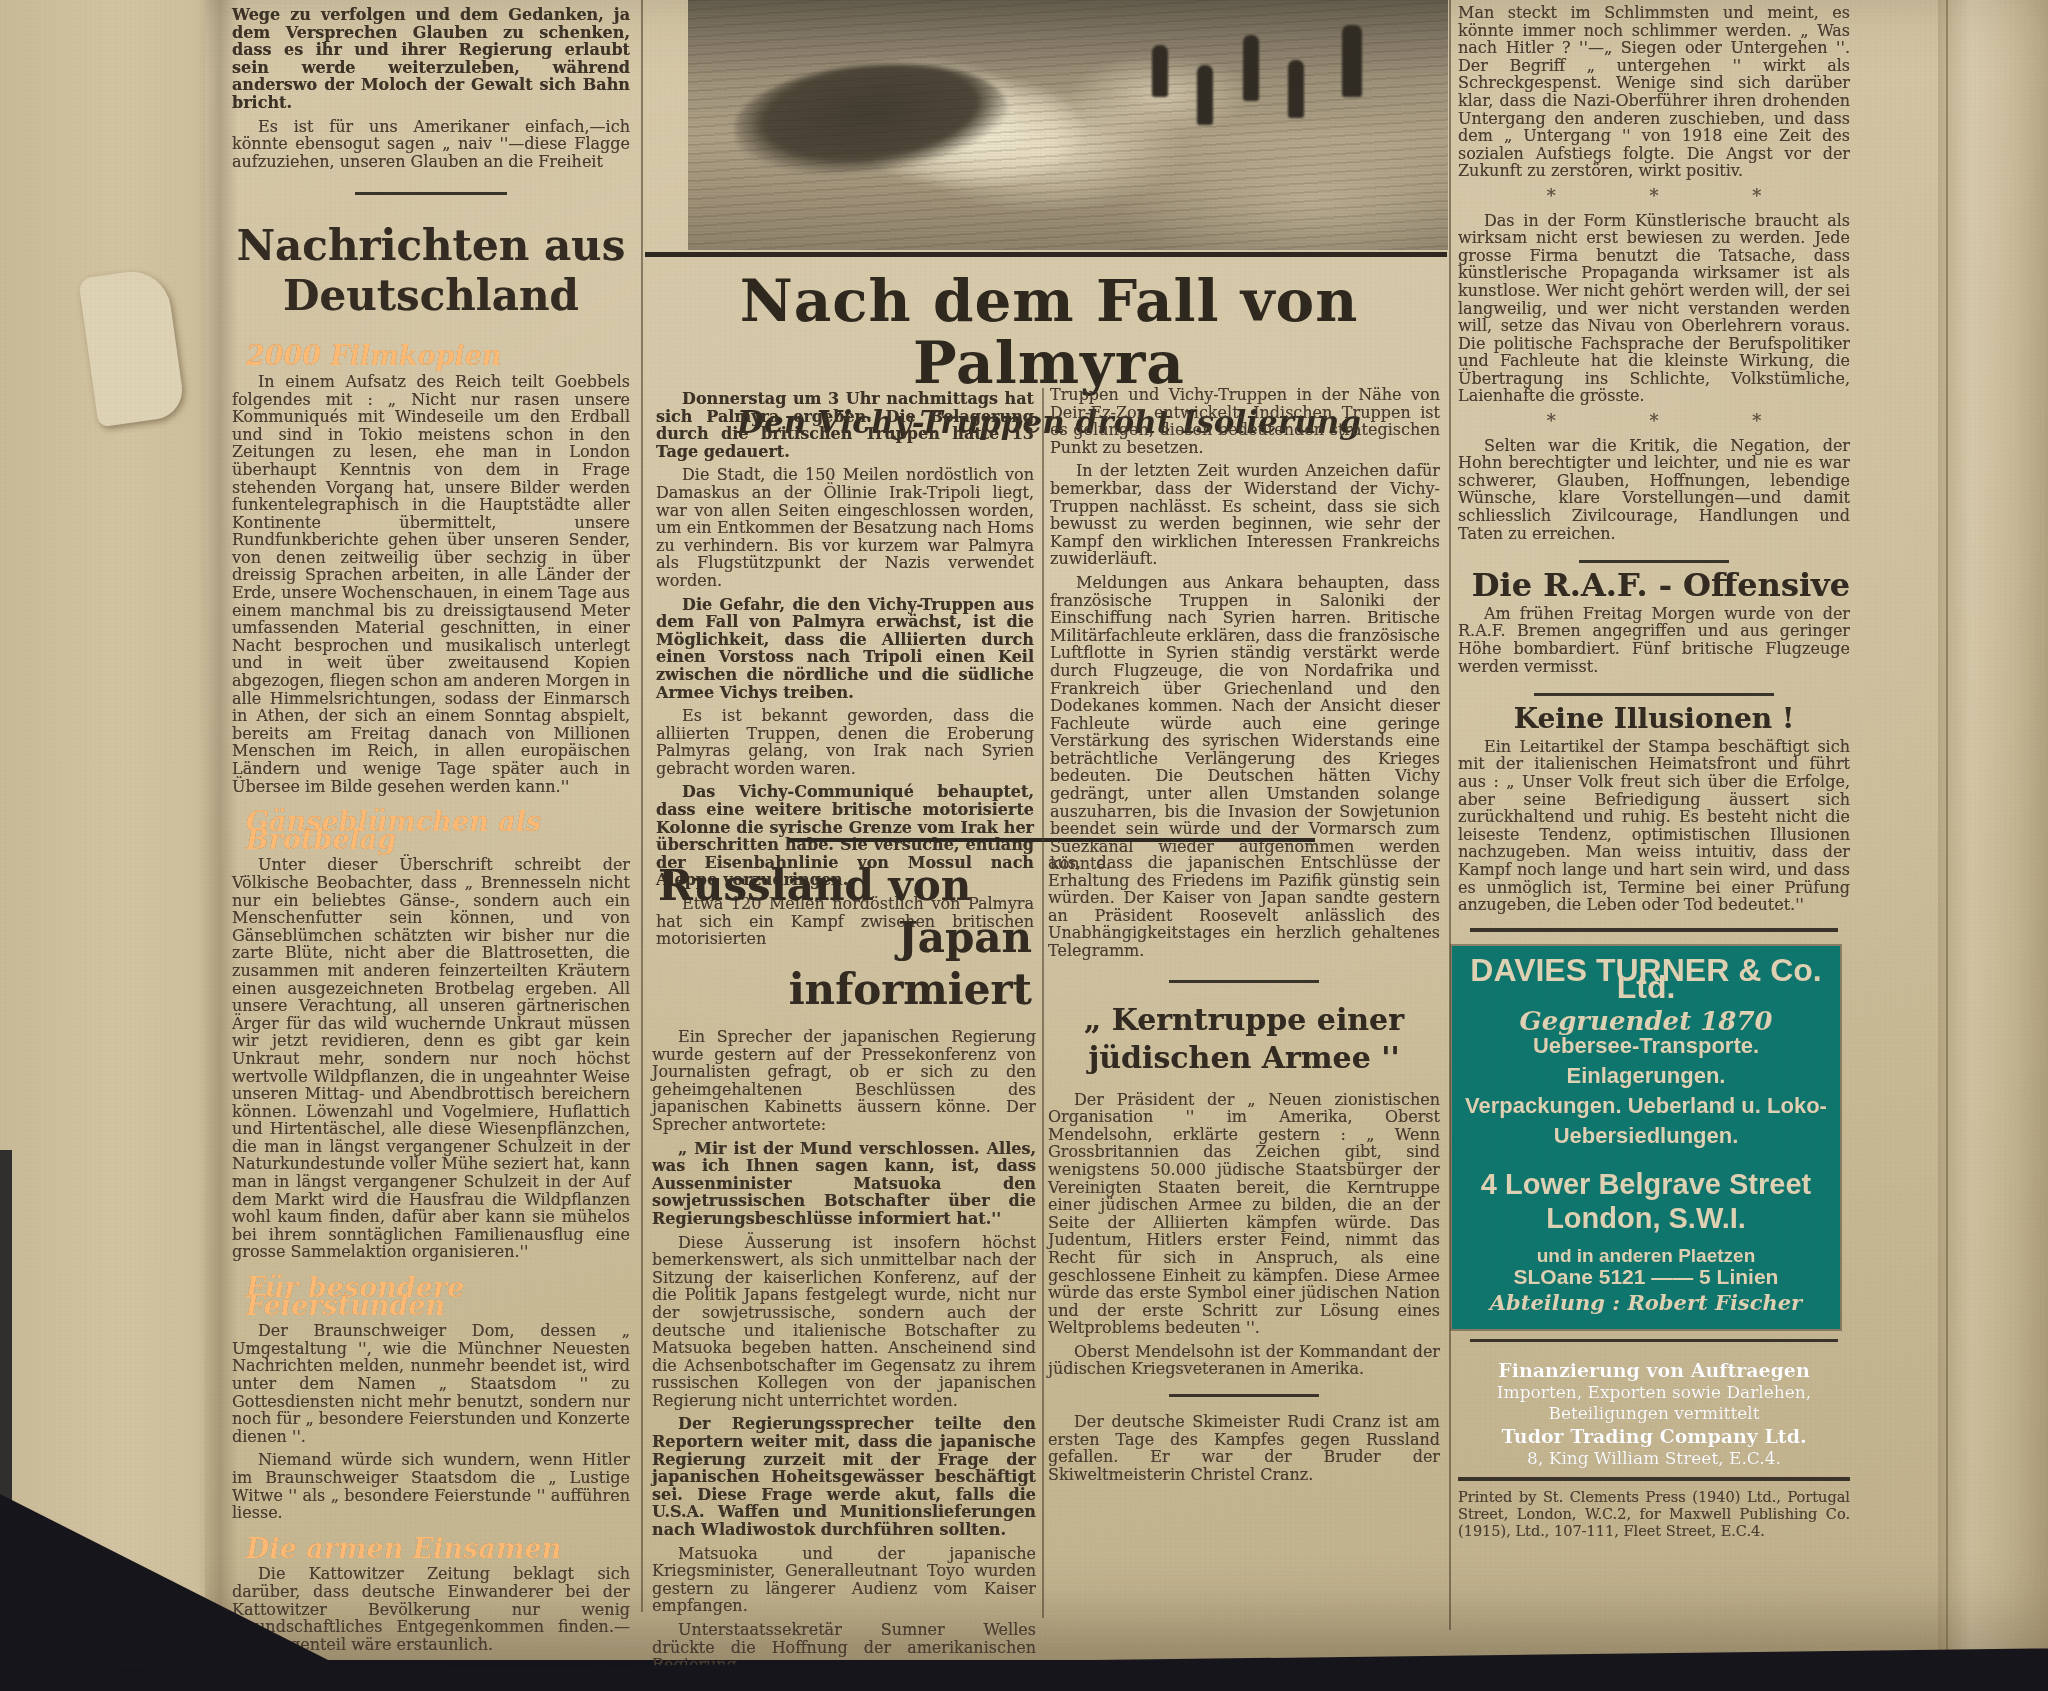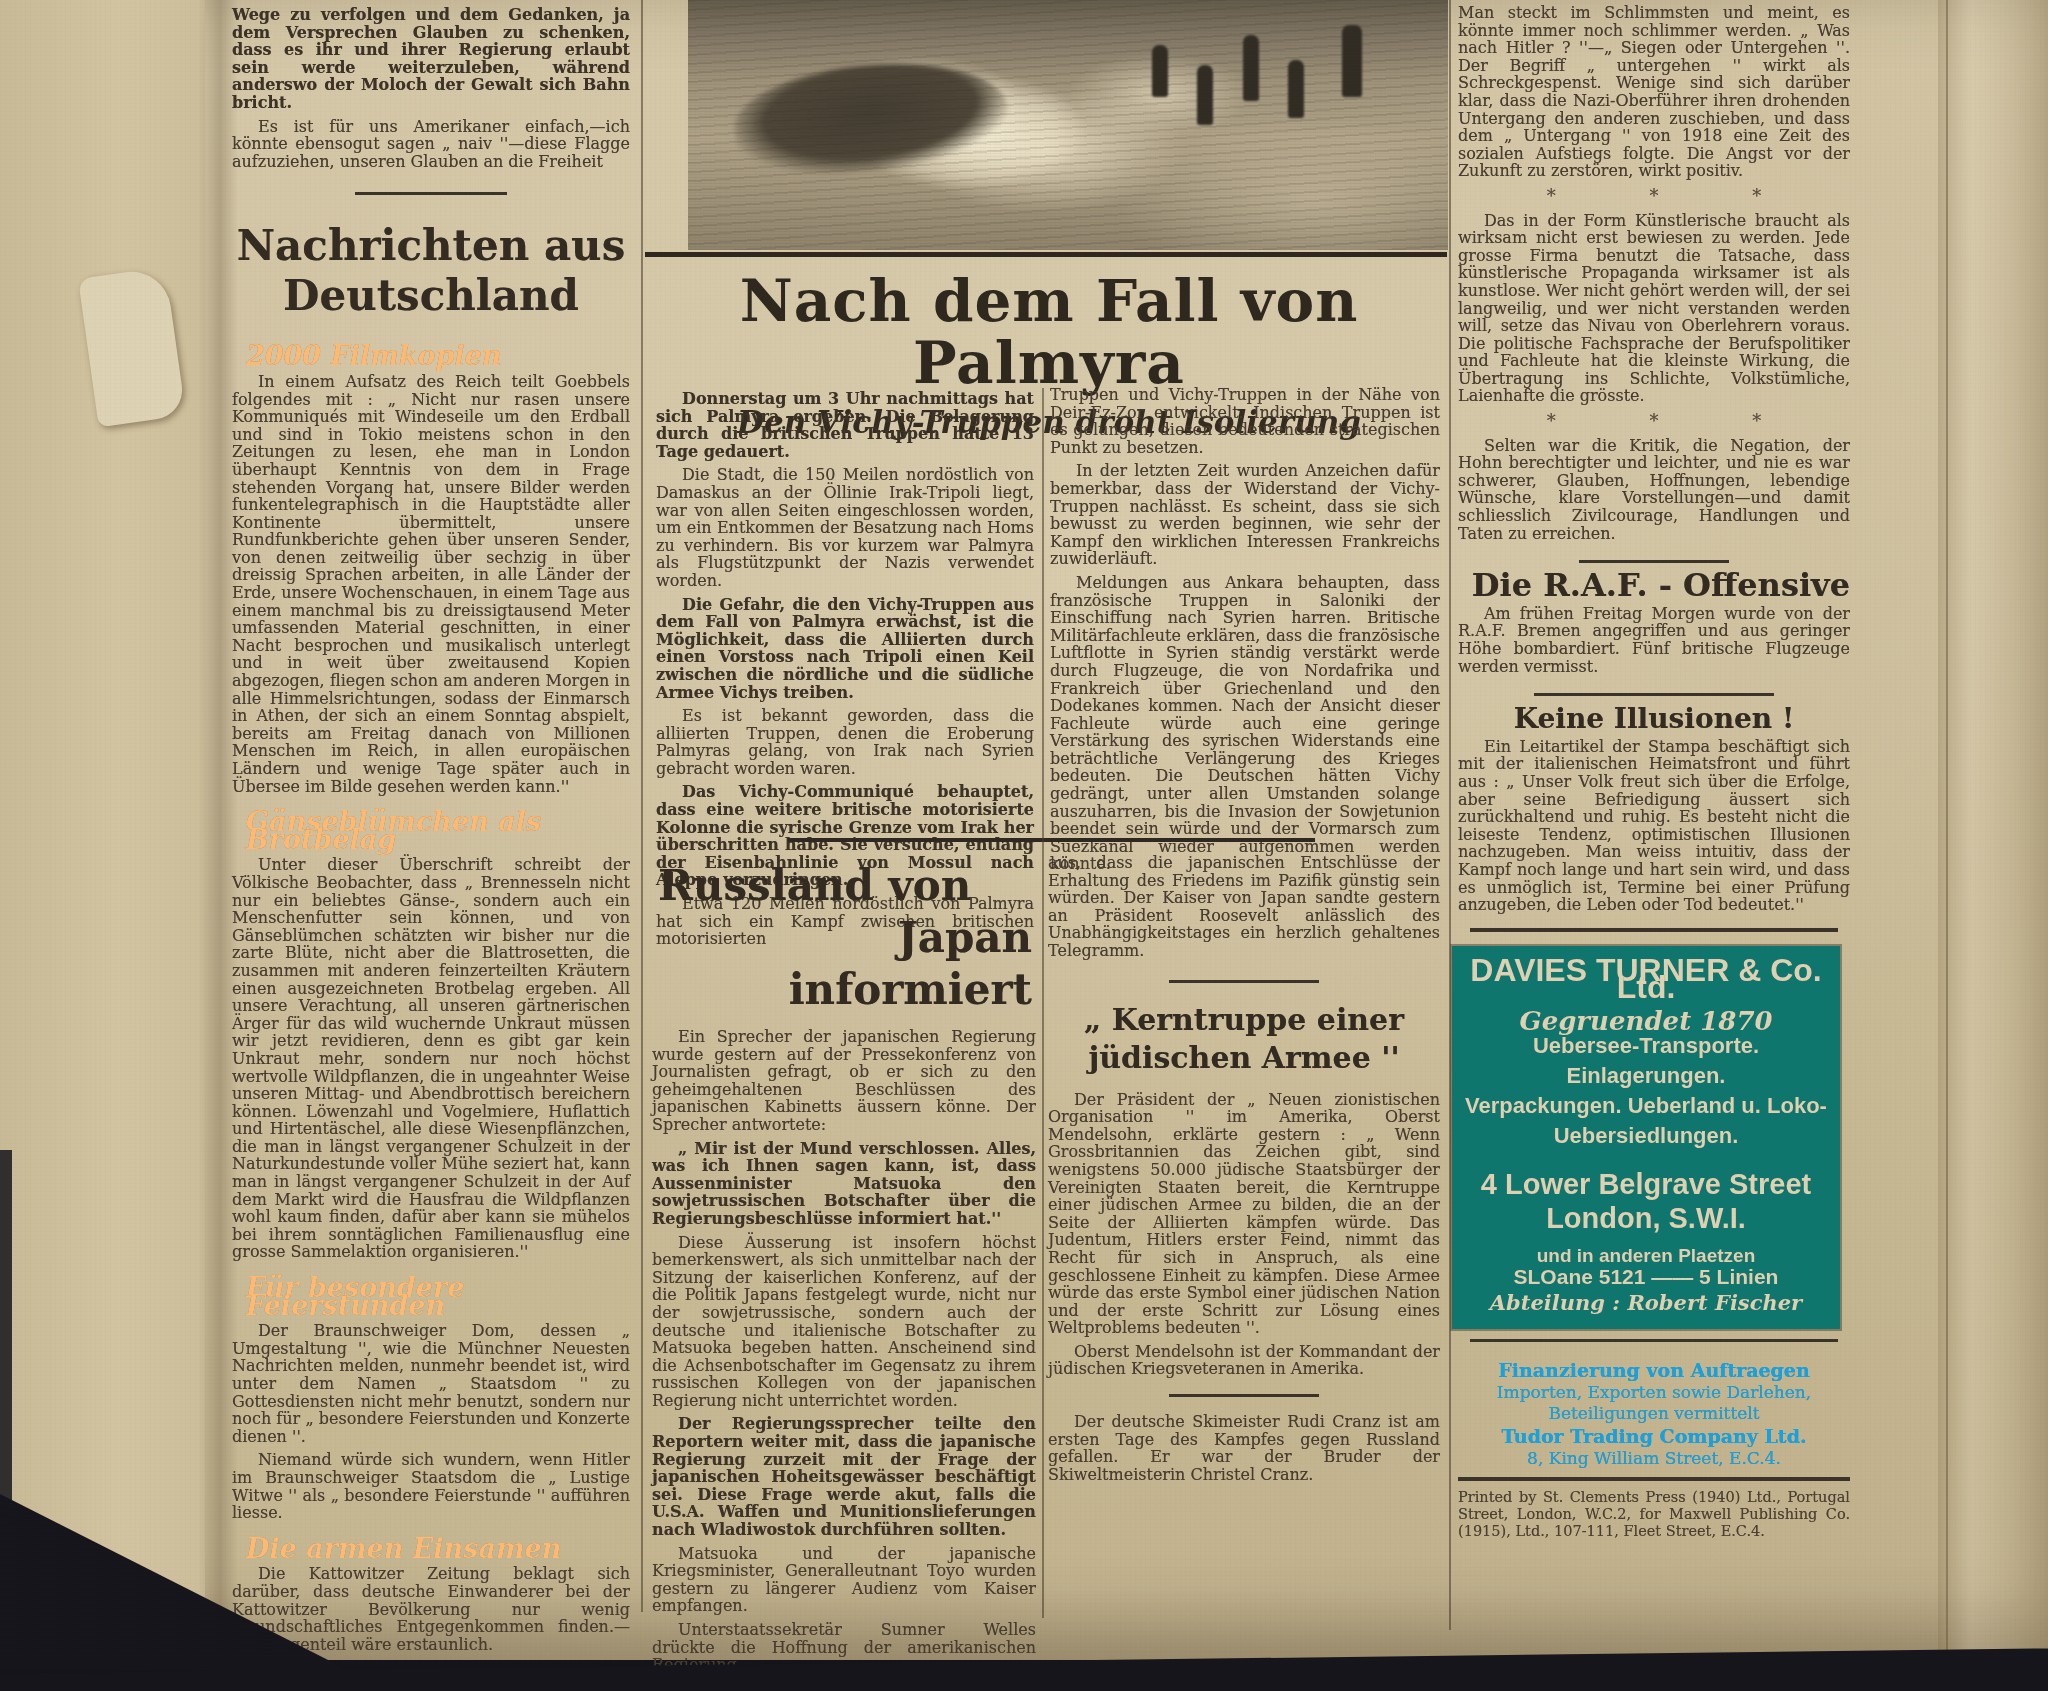--- a/index.html
+++ b/index.html
@@ -95,21 +95,21 @@
   .ad-box{width:368px;background:#0f766e;color:#ddd2b4;text-align:center;margin:14px 0 0 -6px;
     padding:16px 10px 18px;box-shadow:0 0 0 2px rgba(40,34,26,.4);}
   .ad-company{font-family:"Liberation Sans", sans-serif;font-weight:bold;font-size:32px;letter-spacing:0;}
   .ad-founded{font-size:26px;font-weight:bold;font-style:italic;margin-top:16px;}
   .ad-services{font-family:"Liberation Sans", sans-serif;font-weight:bold;font-size:22px;line-height:30px;}
   .ad-address{font-family:"Liberation Sans", sans-serif;font-weight:bold;font-size:29px;line-height:34px;margin-top:16px;}
   .ad-note{font-family:"Liberation Sans", sans-serif;font-weight:bold;font-size:19px;margin-top:12px;}
   .ad-phone{font-family:"Liberation Sans", sans-serif;font-weight:bold;font-size:21px;margin-top:4px;}
   .ad-dept{font-size:21px;font-weight:bold;font-style:italic;margin-top:8px;}
 
-  .fin{text-align:center;color:#0ea5e9;margin-top:16px;}
+  .fin{text-align:center;color:#ffffff;margin-top:16px;}
   .fin .b{font-weight:bold;font-size:19px;line-height:24px;}
   .fin .n{font-size:17px;line-height:21px;}
   .imprint{font-size:14.5px;line-height:17px;color:#4a3f31;text-align:justify;margin-top:8px;
     border-top:4px solid #3a332a;padding-top:8px;}
 </style>
 </head>
 <body>
 
 <div class="paper"></div>
 <div class="left-under-page"></div>

